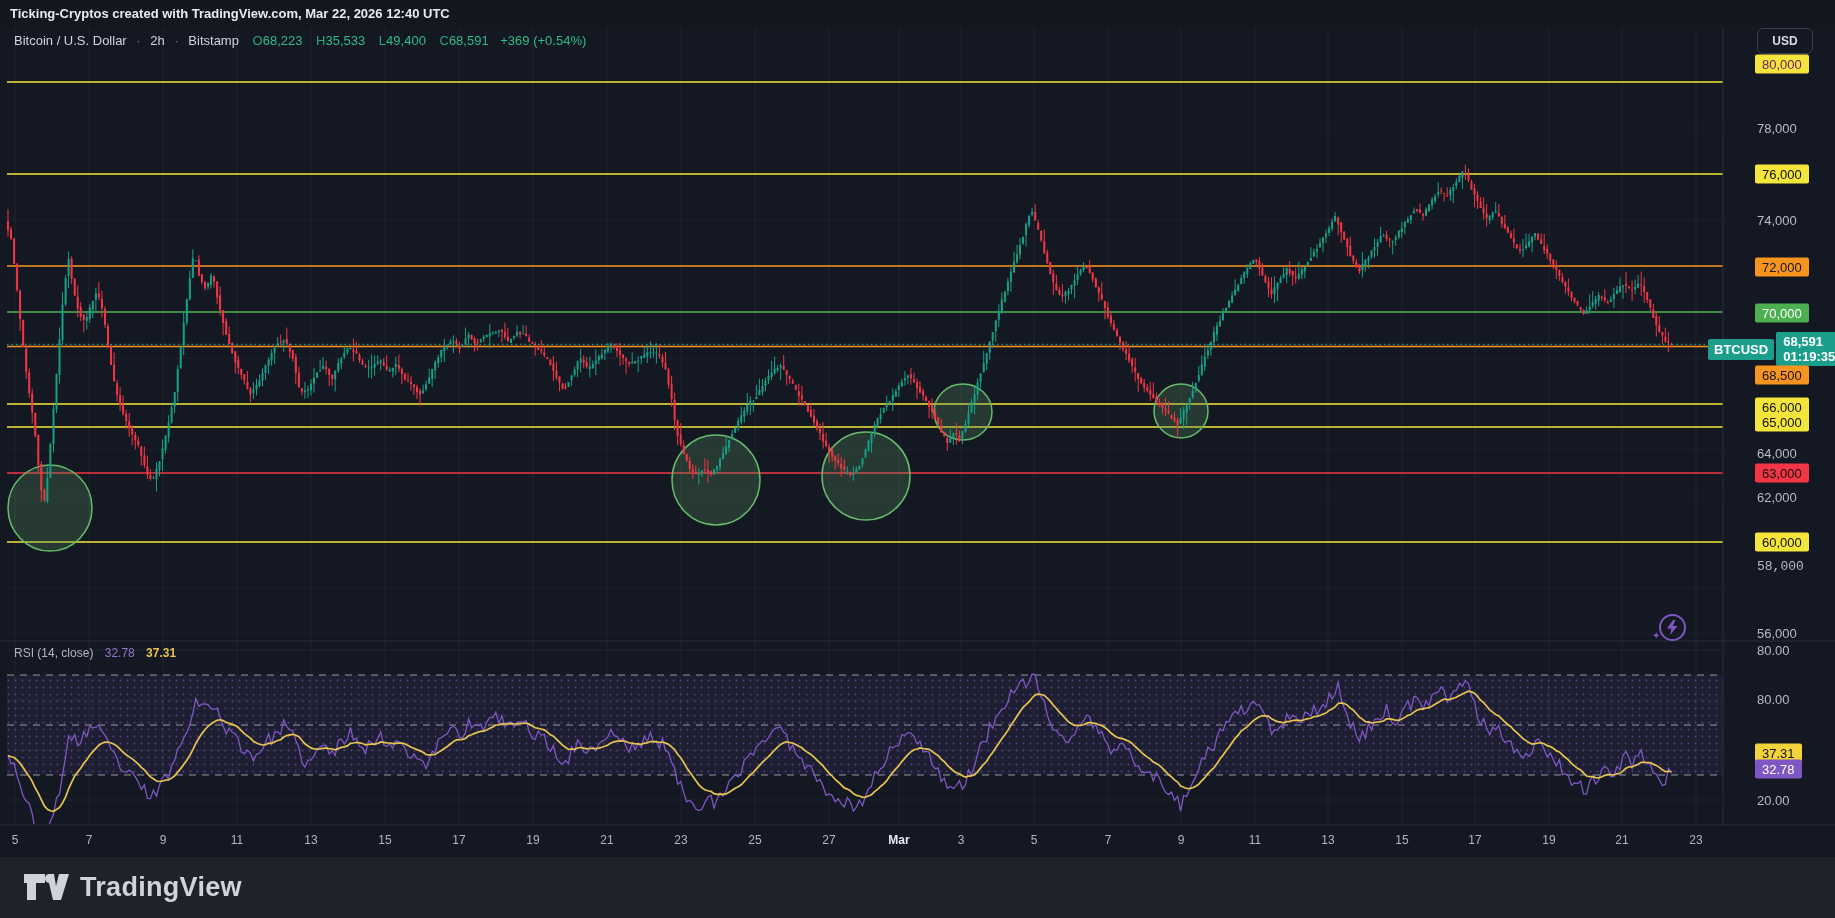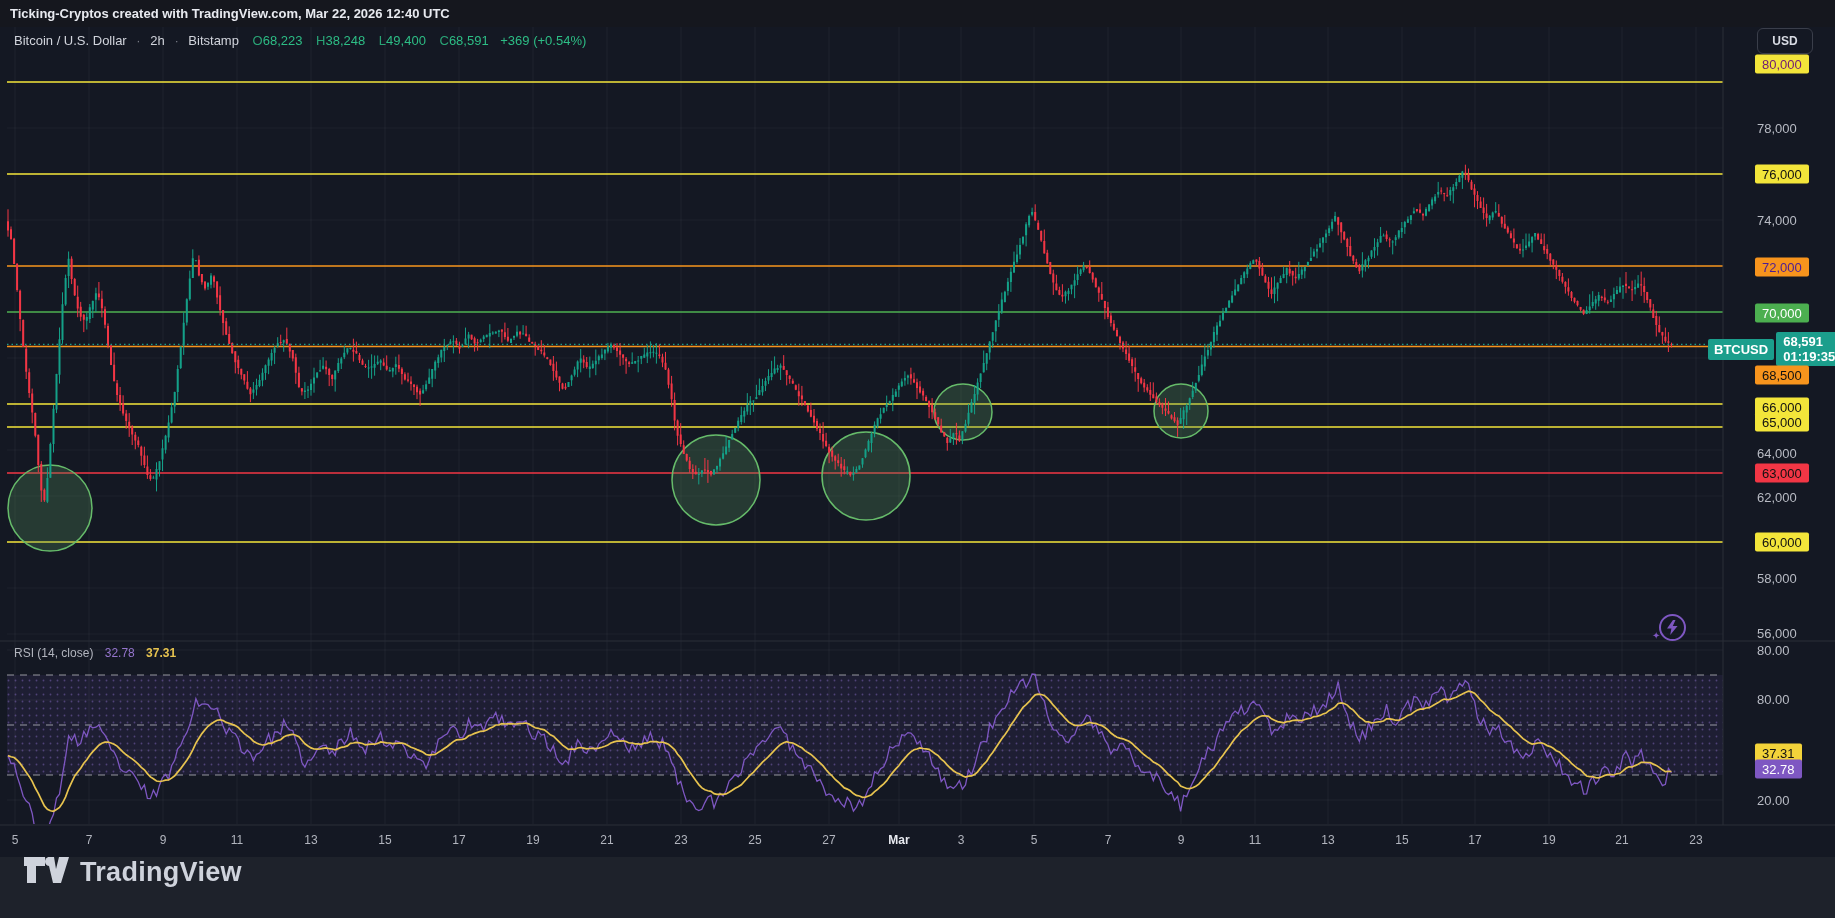--- a/index.html
+++ b/index.html
@@ -23,21 +23,21 @@
         padding:2px 7px;border-radius:2px;font-weight:normal;}
   #pricetag{position:absolute;left:1708px;top:332px;display:flex;align-items:center;}
   #pricetag .sym{background:#1b9e8c;color:#fff;font-size:13px;font-weight:bold;padding:3px 6px;border-radius:2px;margin-right:2px;}
   #pricetag .pbox{background:#1b9e8c;color:#fff;font-size:13px;font-weight:bold;padding:2px 7px;border-radius:2px;line-height:15px;}
   #rsiheader{position:absolute;left:14px;top:646px;font-size:12px;color:#b2b5be;}
   #rsiheader .v1{color:#9575cd;margin-left:8px;}
   #rsiheader .v2{color:#e7c34f;margin-left:8px;font-weight:bold;}
   .xtick{position:absolute;top:833px;transform:translateX(-50%);font-size:12px;color:#b2b5be;}
   .xtick.major{color:#e8eaf0;font-weight:bold;}
   #footer{position:absolute;left:0;top:857px;width:100%;height:61px;background:#1e222b;
-          display:flex;align-items:flex-start;padding-left:24px;box-sizing:border-box;}
+          display:flex;align-items:center;padding-left:24px;box-sizing:border-box;}
   #footer .brand{color:#cfd3dc;font-size:27px;font-weight:bold;margin-left:10px;letter-spacing:.3px;}
   #flashicon{position:absolute;left:1659px;top:614px;width:23px;height:23px;border:2px solid #7e57c2;
           border-radius:50%;display:flex;align-items:center;justify-content:center;cursor:pointer;}
   #flashicon .spark{position:absolute;left:-9px;bottom:-2px;color:#7e57c2;font-size:10px;}
 </style>
 </head>
 <body>
 
 <div id="app">
   <div id="banner">Ticking-Cryptos created with TradingView.com, Mar 22, 2026 12:40 UTC</div>
@@ -126,21 +126,21 @@
       <line x1="1723" x2="1723" y1="27" y2="825" stroke="#2a2e39" stroke-width="1"></line>
     </svg>
 
   <div id="symbolbar">
     <span>Bitcoin / U.S. Dollar</span>
     <span class="sep">·</span>
     <span>2h</span>
     <span class="sep">·</span>
     <span>Bitstamp</span>
     <span class="ohlc"><span class="k">O</span><span>68,223</span></span>
-    <span class="ohlc"><span class="k">H</span><span>38,248</span></span>
+    <span class="ohlc"><span class="k">H</span><span>35,533</span></span>
     <span class="ohlc"><span class="k">L</span><span>49,400</span></span>
     <span class="ohlc"><span class="k">C</span><span>68,591</span></span>
     <span class="chg">+369 (+0.54%)</span>
   </div>
 
   <div id="usdbtn">USD</div>
 
   <div id="yaxis-price"></div>
 
   <div id="pricetag">
@@ -172,25 +172,25 @@
       <polygon points="0,0 21,0 21,9 12,9 12,26 3,26 3,9 0,9" fill="#cfd3dc"></polygon>
       <circle cx="25.5" cy="4.5" r="4.5" fill="#cfd3dc"></circle>
       <polygon points="24,0 25,9 29,26 37,26 45,0 35,0 32,12 30,0" fill="#cfd3dc"></polygon>
     </svg>
     <span class="brand">TradingView</span>
   </div>
 <div class="yaxis-label" style="top: 128px;"><span>78,000</span></div>
     <div class="yaxis-label" style="top: 220px;"><span>74,000</span></div>
     <div class="yaxis-label" style="top: 453px;"><span>64,000</span></div>
     <div class="yaxis-label" style="top: 497px;"><span>62,000</span></div>
-    <div class="yaxis-label" style="top: 578px;"><span>58,000</span></div>
+    <div class="yaxis-label" style="top: 566px; font-family: Liberation Mono, monospace;"><span>58,000</span></div>
     <div class="yaxis-label" style="top: 633px;"><span>56,000</span></div>
     <div class="ybox" style="top: 64px; background: rgb(243, 229, 58); color: #701a75;">80,000</div>
     <div class="ybox" style="top: 174px; background: rgb(243, 229, 58); color: rgb(17, 17, 17);">76,000</div>
-    <div class="ybox" style="top: 267px; background: rgb(247, 148, 29); color: #4c1d95;">72,000</div>
+    <div class="ybox" style="top: 267px; background: rgb(247, 148, 29); color: #0f172a;">72,000</div>
     <div class="ybox" style="top: 313px; background: rgb(76, 175, 80); color: rgb(255, 255, 255);">70,000</div>
     <div class="ybox" style="top: 375px; background: rgb(247, 148, 29); color: rgb(17, 17, 17);">68,500</div>
     <div class="ybox" style="top: 407px; background: rgb(243, 229, 58); color: rgb(17, 17, 17);">66,000</div>
     <div class="ybox" style="top: 422px; background: rgb(243, 229, 58); color: rgb(17, 17, 17);">65,000</div>
     <div class="ybox" style="top: 473px; background: rgb(242, 54, 69); color: rgb(17, 17, 17);">63,000</div>
     <div class="ybox" style="top: 542px; background: rgb(243, 229, 58); color: rgb(17, 17, 17);">60,000</div>
     <div class="yaxis-label" style="top: 650px;"><span>80.00</span></div>
     <div class="yaxis-label" style="top: 699px;"><span>80.00</span></div>
     <div class="yaxis-label" style="top: 800px;"><span>20.00</span></div>
     <div class="ybox" style="top: 753px; background: rgb(243, 211, 58); color: rgb(17, 17, 17);">37.31</div>

